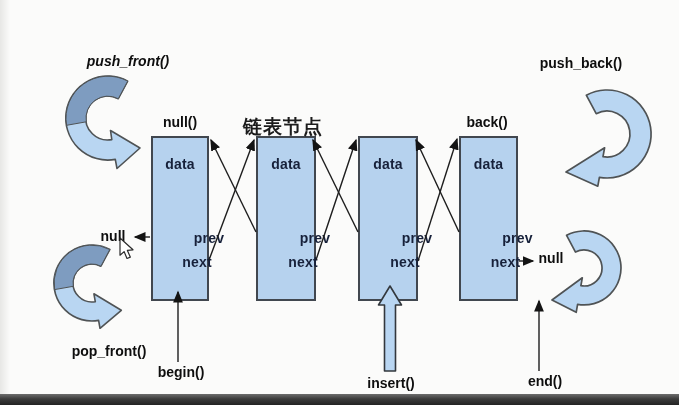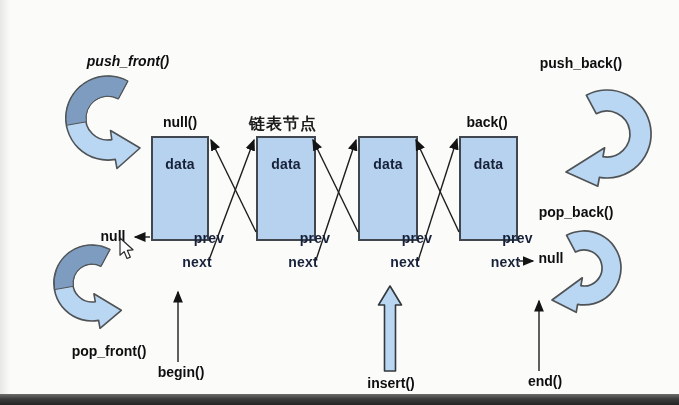--- a/index.html
+++ b/index.html
@@ -6,35 +6,35 @@
   .canvas{
     position:relative;width:679px;height:405px;overflow:hidden;
     background:#fbfbfa;
     font-family:"Liberation Sans", sans-serif;
   }
   .edge-shade{position:absolute;left:0;top:0;width:10px;height:405px;
     background:linear-gradient(90deg,#e7e7e5,rgba(255,255,255,0));}
   .bottom-bar{position:absolute;left:0;bottom:0;width:679px;height:11px;
     background:linear-gradient(180deg,#6d6d6d 0%,#3c3c3c 45%,#232323 100%);}
   .node{
-    position:absolute;top:136px;height:105px;box-sizing:border-box;
+    position:absolute;top:136px;height:165px;box-sizing:border-box;
     background:#b6d2ee;border:2px solid #41474f;
   }
   .cell{
     position:absolute;left:0;width:100%;text-align:center;
     font-size:14px;font-weight:700;color:#17213a;letter-spacing:.2px;
   }
   .cell-data{top:18px;}
   .cell-prev{top:92px;margin-left:29px;}
   .cell-next{top:116px;padding-left:17px;}
   .lbl{
     position:absolute;white-space:nowrap;font-size:14px;font-weight:600;
     color:#0e0e0e;transform:translateX(-50%);
   }
-  .lbl-cn{font-size:16px;color:#1c1c1c;letter-spacing:1px;font-family:Liberation Serif, serif;}
+  .lbl-cn{font-size:19px;color:#1c1c1c;letter-spacing:1px;font-family:Liberation Serif, serif;}
   .lbl-null{font-weight:700;}
   svg.overlay{position:absolute;left:0;top:0;pointer-events:none;}
 </style>
 </head>
 <body>
 
 <div class="canvas">
 
   <div class="edge-shade"></div>
 
@@ -55,21 +55,20 @@
   </div>
   <div class="node" style="left:459px;width:59px;">
     <div class="cell cell-data">data</div>
     <div class="cell cell-prev">prev</div>
     <div class="cell cell-next">next</div>
   </div>
 
   <div class="lbl" style="left:128px;top:53px;font-style:italic;">push_front()</div>
   <div class="lbl" style="left:581px;top:55px;">push_back()</div>
   <div class="lbl" style="left:109px;top:343px;">pop_front()</div>
-  <div class="lbl" style="left:576px;top:204px;">pop_back()</div>
   <div class="lbl" style="left:180px;top:114px;">null()</div>
   <div class="lbl lbl-cn" style="left:283px;top:114px;">链表节点</div>
   <div class="lbl" style="left:487px;top:114px;">back()</div>
   <div class="lbl" style="left:181px;top:364px;">begin()</div>
   <div class="lbl" style="left:391px;top:375px;">insert()</div>
   <div class="lbl" style="left:545px;top:373px;">end()</div>
   <div class="lbl lbl-null" style="left:113px;top:228px;">null</div>
   <div class="lbl lbl-null" style="left:551px;top:250px;">null</div>
 
   <svg class="overlay" width="679" height="405" viewBox="0 0 679 405">

